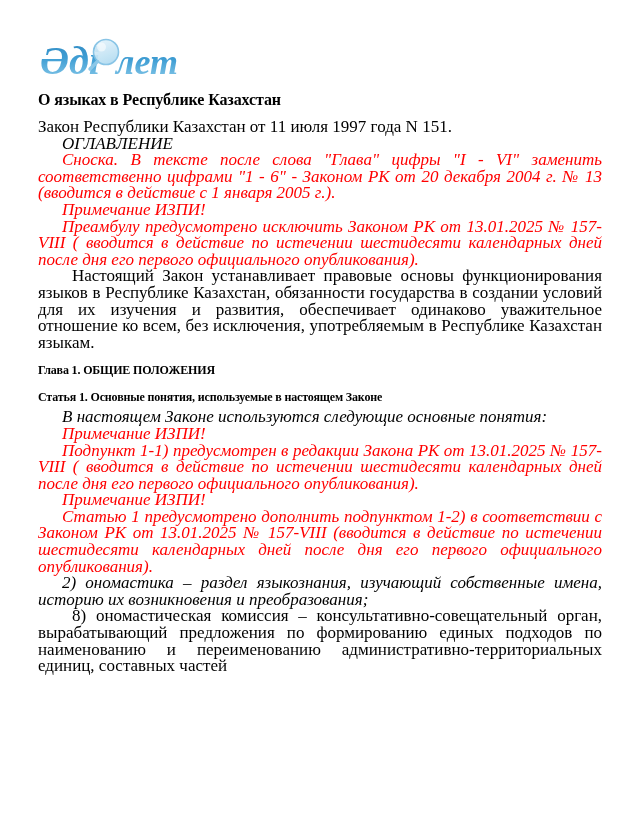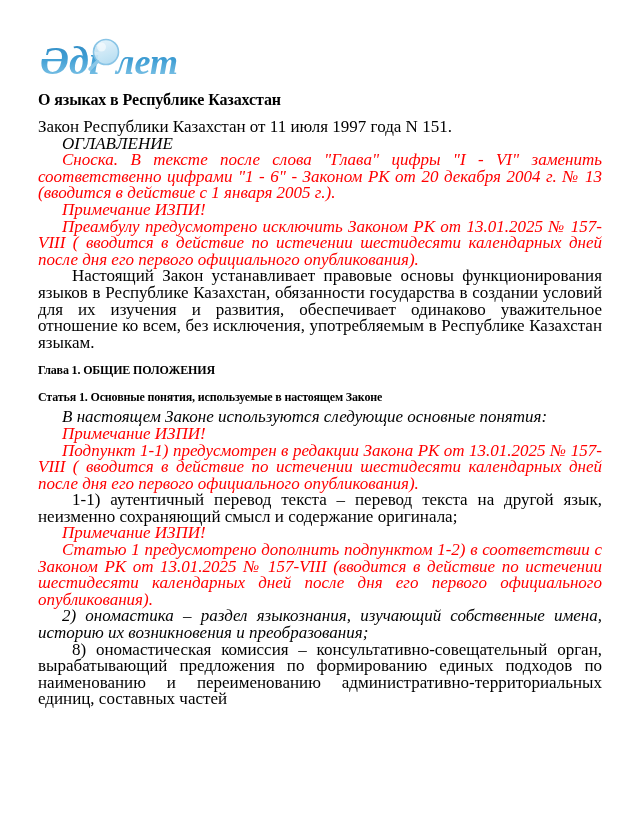--- a/index.html
+++ b/index.html
@@ -119,21 +119,20 @@
 
     <div class="gap-s"></div>
 
     <p class="para noj ind-2">В настоящем Законе используются следующие основные понятия:</p>
 
 
     <p class="para noj red ind-2">Примечание ИЗПИ!</p>
 
     <p class="para red ind-2">Подпункт 1-1) предусмотрен в редакции Закона РК от 13.01.2025 № 157-VIII ( вводится в действие по истечении шестидесяти календарных дней после дня его первого официального опубликования).</p>
 
-    <p class="para ind-3">1-1) аутентичный перевод текста – перевод текста на другой язык, неизменно сохраняющий смысл и содержание оригинала;</p>
 
     <p class="para noj red ind-2">Примечание ИЗПИ!</p>
 
     <p class="para red ind-2">Статью 1 предусмотрено дополнить подпунктом 1-2) в соответствии с Законом РК от 13.01.2025 № 157-VIII (вводится в действие по истечении шестидесяти календарных дней после дня его первого официального опубликования).</p>
 
     <p class="para ind-2">2) ономастика – раздел языкознания, изучающий собственные имена, историю их возникновения и преобразования;</p>
 
     <p class="para ind-3">8) ономастическая комиссия – консультативно-совещательный орган, вырабатывающий предложения по формированию единых подходов по наименованию и переименованию административно-территориальных единиц, составных частей</p>
 
   </div>

